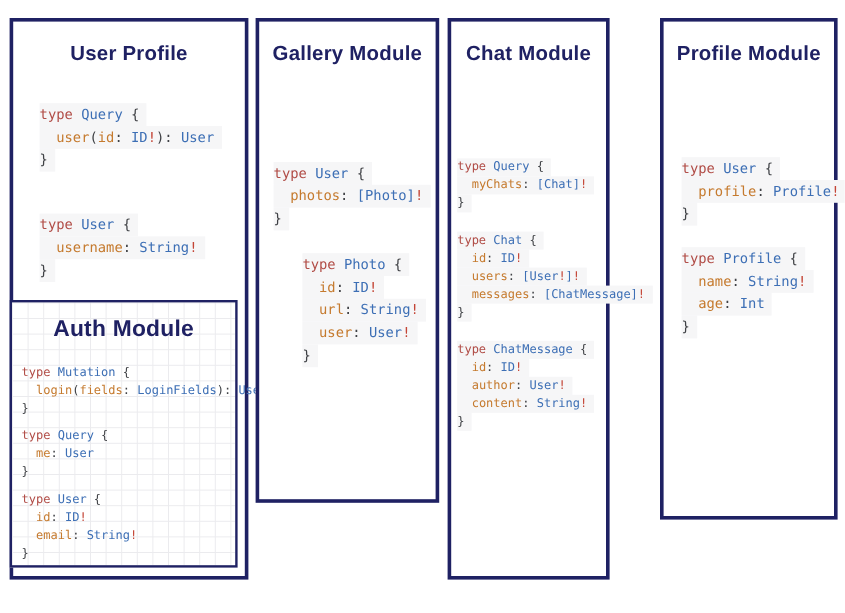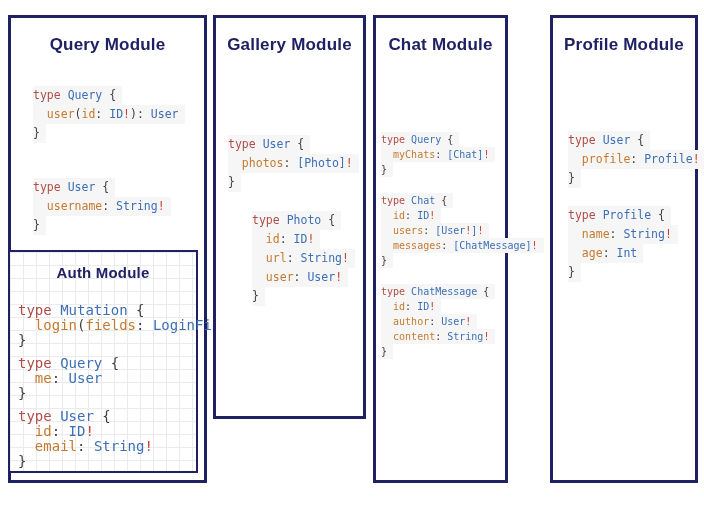--- a/index.html
+++ b/index.html
@@ -18,58 +18,58 @@
     position:absolute;background:#fff;border:3px solid var(--border);
   }
   .module-title{
     position:absolute;left:0;right:0;top:17px;text-align:center;
     font-weight:700;font-size:17px;color:var(--title);
     font-family:"Liberation Sans",sans-serif;letter-spacing:.2px;
   }
   .module-user   {left:8px;  top:15px;width:199px;height:468px;}
   .module-gallery{left:213px;top:15px;width:153px;height:404px;}
   .module-chat   {left:373px;top:15px;width:135px;height:468px;}
-  .module-profile{left:550px;top:15px;width:148px;height:468px;}
+  .module-profile{left:550px;top:15px;width:148px;height:418px;}
   .module-auth{
     left:-3px;top:232px;width:190px;height:223px;border-width:2px;
     background-image:
       linear-gradient(var(--grid-line) 1px, transparent 1px),
       linear-gradient(90deg, var(--grid-line) 1px, transparent 1px);
     background-size:13px 13px;
   }
-  .module-auth .module-title{top:12px;font-size:15px;}
+  .module-auth .module-title{top:12px;font-size:19px;}
   .code{
     position:absolute;font-family:"DejaVu Sans Mono",monospace;
     white-space:pre;color:var(--punctuation);
   }
   .module-user    > .code{top:68px; left:22px;font-size:11.5px;line-height:19px;}
   .module-gallery > .code{top:117px;left:12px;font-size:11.5px;line-height:19px;}
   .module-chat    > .code{top:114px;left:5px; font-size:10px;  line-height:15px;}
   .module-profile > .code{top:113px;left:15px;font-size:11.5px;line-height:19px;}
-  .module-auth    > .code{top:51px; left:8px; font-size:14px; line-height:15px;}
+  .module-auth    > .code{top:51px; left:8px; font-size:10px; line-height:15px;}
   .module-user    > .code .block + .block{margin-top:35px;}
   .module-gallery > .code .block + .block{margin-top:19px;margin-left:24px;}
   .module-chat    > .code .block + .block{margin-top:16px;}
   .module-profile > .code .block + .block{margin-top:18px;}
   .module-auth    > .code .block + .block{margin-top:8px;}
   .line{display:table;white-space:pre;background:var(--code-line-bg);padding-right:6px;}
   .module-auth .line{background:transparent;}
   .tok-k{color:var(--keyword);}
   .tok-t{color:var(--type-name);}
   .tok-f{color:var(--field);}
   .tok-p{color:var(--punctuation);}
   .tok-b{color:var(--non-null-bang);}
 </style>
 </head>
 <body>
 
 <div class="canvas">
 
   <section class="module module-user">
-    <h2 class="module-title">Query Module</h2>
+    <h2 class="module-title">User Profile</h2>
     <pre class="code"><div class="block"><div class="line"><span class="tok-k">type </span><span class="tok-t">Query </span><span class="tok-p">{</span></div><div class="line"><span class="tok-p">  </span><span class="tok-f">user</span><span class="tok-p">(</span><span class="tok-f">id</span><span class="tok-p">: </span><span class="tok-t">ID</span><span class="tok-b">!</span><span class="tok-p">): </span><span class="tok-t">User</span></div><div class="line"><span class="tok-p">}</span></div></div><div class="block"><div class="line"><span class="tok-k">type </span><span class="tok-t">User </span><span class="tok-p">{</span></div><div class="line"><span class="tok-p">  </span><span class="tok-f">username</span><span class="tok-p">: </span><span class="tok-t">String</span><span class="tok-b">!</span></div><div class="line"><span class="tok-p">}</span></div></div></pre>
 
     <section class="module module-auth">
       <h2 class="module-title">Auth Module</h2>
       <pre class="code"><div class="block"><div class="line"><span class="tok-k">type </span><span class="tok-t">Mutation </span><span class="tok-p">{</span></div><div class="line"><span class="tok-p">  </span><span class="tok-f">login</span><span class="tok-p">(</span><span class="tok-f">fields</span><span class="tok-p">: </span><span class="tok-t">LoginFields</span><span class="tok-p">): </span><span class="tok-t">User</span></div><div class="line"><span class="tok-p">}</span></div></div><div class="block"><div class="line"><span class="tok-k">type </span><span class="tok-t">Query </span><span class="tok-p">{</span></div><div class="line"><span class="tok-p">  </span><span class="tok-f">me</span><span class="tok-p">: </span><span class="tok-t">User</span></div><div class="line"><span class="tok-p">}</span></div></div><div class="block"><div class="line"><span class="tok-k">type </span><span class="tok-t">User </span><span class="tok-p">{</span></div><div class="line"><span class="tok-p">  </span><span class="tok-f">id</span><span class="tok-p">: </span><span class="tok-t">ID</span><span class="tok-b">!</span></div><div class="line"><span class="tok-p">  </span><span class="tok-f">email</span><span class="tok-p">: </span><span class="tok-t">String</span><span class="tok-b">!</span></div><div class="line"><span class="tok-p">}</span></div></div></pre>
     </section>
   </section>
 
   <section class="module module-gallery">
     <h2 class="module-title">Gallery Module</h2>

